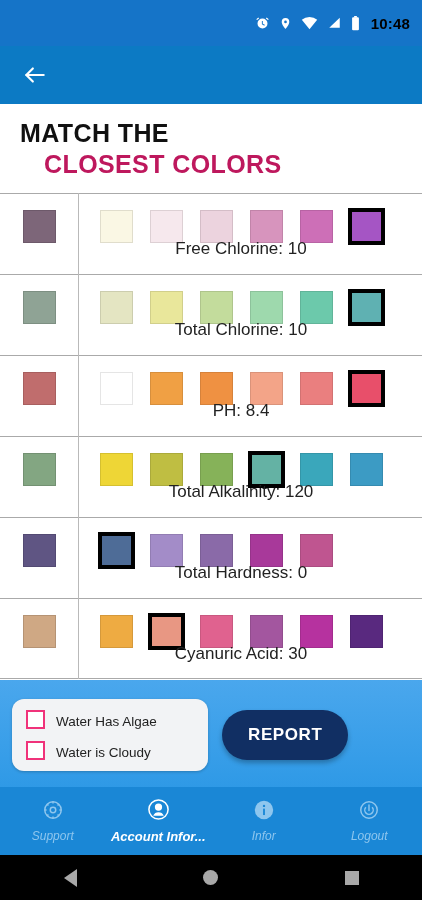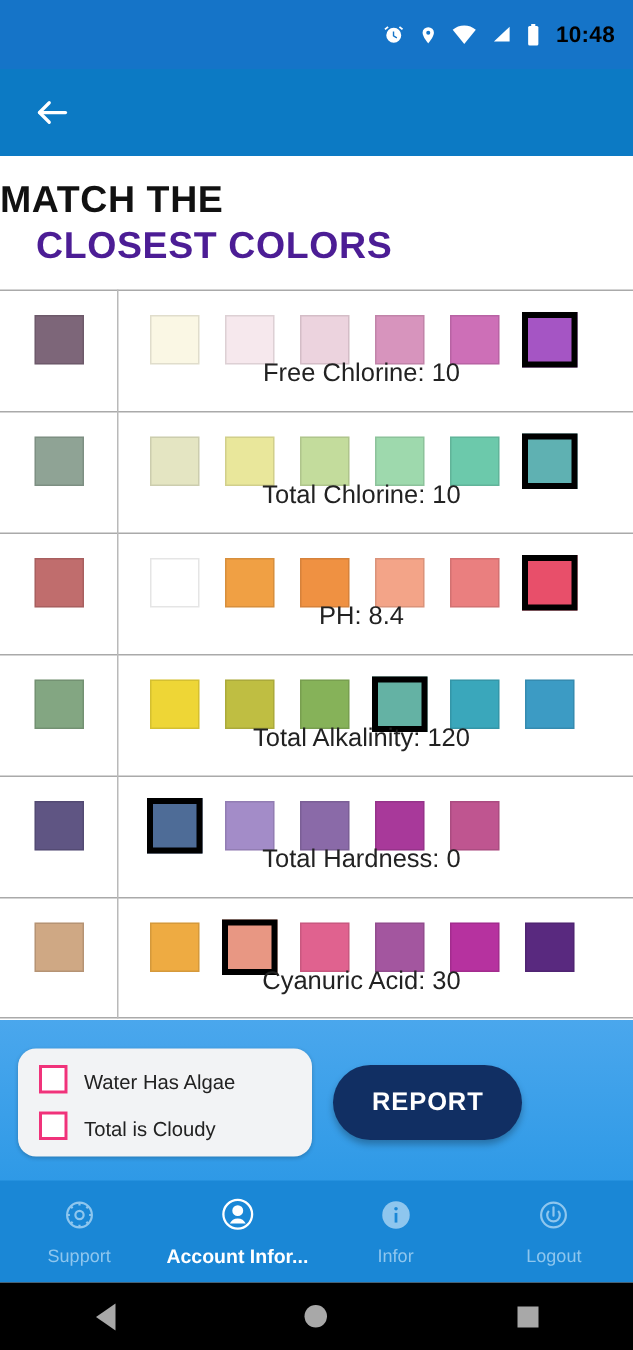--- a/index.html
+++ b/index.html
@@ -27,25 +27,25 @@
   .appbar {
     height: 58px; flex: 0 0 58px; background: #0c7ac4;
     display: flex; align-items: center; padding-left: 14px;
   }
   .back-btn { width: 42px; height: 42px; display: flex; align-items: center; justify-content: center; cursor: pointer; }
 
   
   .title-wrap { padding: 14px 0 12px 0; background: #fff; }
   .title-l1 {
     font-size: 25px; font-weight: bold; color: #111; letter-spacing: .4px;
-    line-height: 1.25;
+    padding-left: 20px; line-height: 1.25;
   }
   .title-l2 {
-    font-size: 25px; font-weight: bold; color: #4c1d95; letter-spacing: .4px;
-    padding-left: 24px; line-height: 1.25;
+    font-size: 25px; font-weight: bold; color: #be185d; letter-spacing: .4px;
+    padding-left: 44px; line-height: 1.25;
   }
 
   
   .rows { background: #fff; position: relative; }
   .vline {
     position: absolute; left: 78px; top: 0; bottom: 0; width: 1px;
     background: #b9b9b9; z-index: 3;
   }
   .row {
     position: relative; height: 81px; border-top: 1px solid #aaa;
@@ -88,21 +88,21 @@
   .check-label { font-size: 13.5px; color: #222; }
   .report-btn {
     background: #112f63; color: #fff; border-radius: 26px;
     padding: 15px 26px; font-size: 17px; font-weight: bold; letter-spacing: .6px;
     box-shadow: 0 3px 5px rgba(0,0,0,.28); cursor: pointer;
   }
 
   
   .bottomnav {
     position: absolute; left: 0; right: 0; bottom: 45px; height: 68px;
-    background: #1a87d6; display: flex; align-items: center;
+    background: #1a87d6; display: flex; align-items: center; font-style: italic;
   }
   .navitem {
     flex: 1; display: flex; flex-direction: column; align-items: center;
     gap: 4px; cursor: pointer; color: #8ec6ee;
   }
   .navitem.active { color: #ffffff; }
   .navitem .nlabel { font-size: 12px; white-space: nowrap; }
   .navitem.active .nlabel { font-weight: bold; font-size: 13px; }
 
   
@@ -265,21 +265,21 @@
     </div>
 
   <div class="action-panel">
     <div class="checks">
       <div class="check-row">
         <span class="cbox"></span>
         <span class="check-label">Water Has Algae</span>
       </div>
       <div class="check-row">
         <span class="cbox"></span>
-        <span class="check-label">Total is Cloudy</span>
+        <span class="check-label">Water is Cloudy</span>
       </div>
     </div>
     <div class="report-btn">REPORT</div>
   </div>
 
   <div class="bottomnav">
     <div class="navitem">
       <span>
         <svg width="22" height="22" viewBox="0 0 24 24" fill="none" stroke="currentColor" stroke-width="1.6">
             <circle cx="12" cy="12" r="9"></circle>

